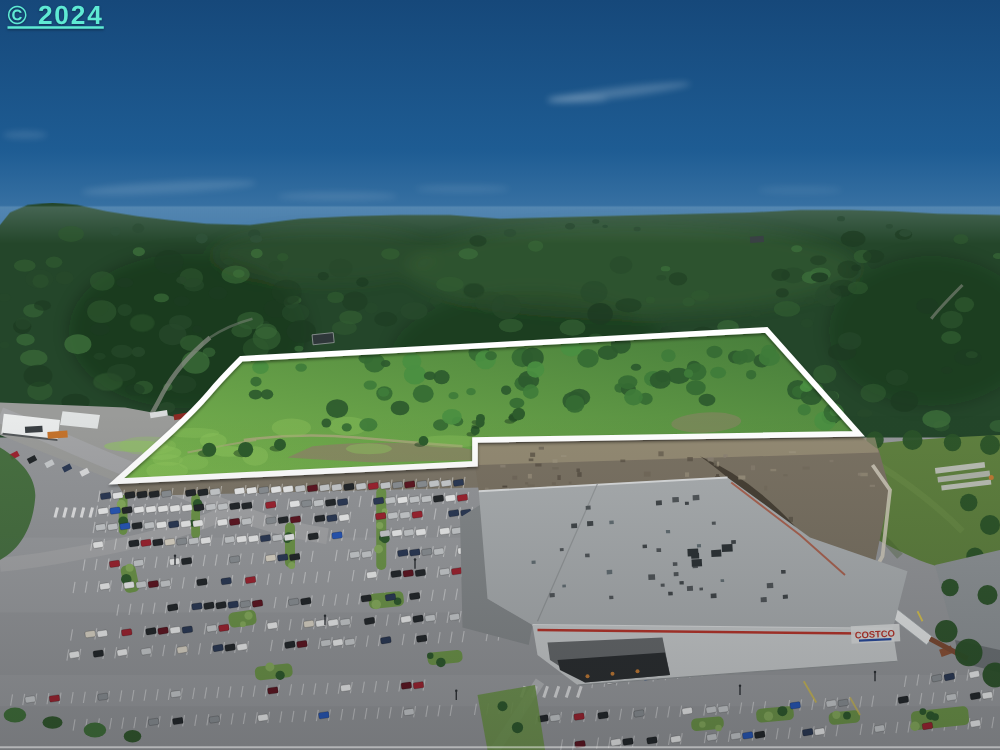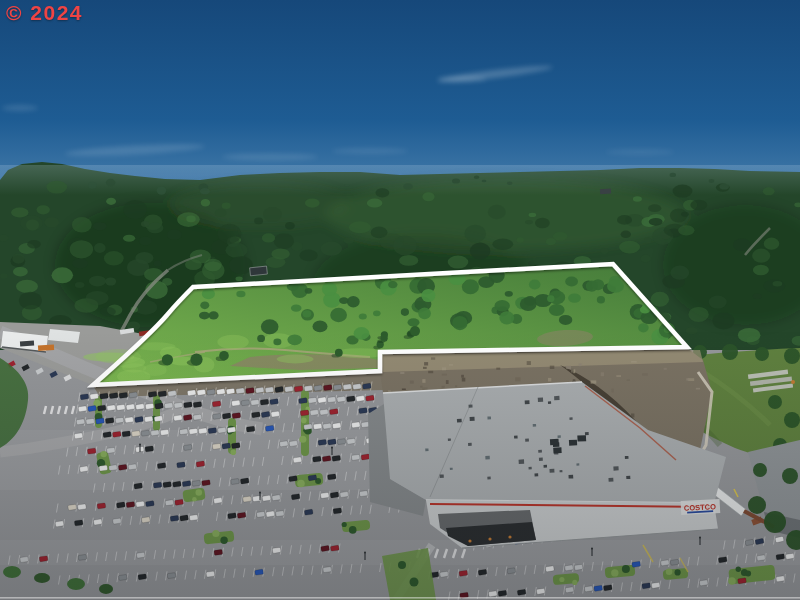--- a/index.html
+++ b/index.html
@@ -1,23 +1,24 @@
 <!DOCTYPE html>
 <html><head>
 <meta charset="utf-8">
 <style>
   html,body{margin:0;padding:0;background:#000;}
   .stage{position:relative;width:800px;height:600px;overflow:hidden;font-family:"Liberation Sans",sans-serif;}
   .stage svg{display:block;}
   .watermark{
     position:absolute;top:1px;left:6px;
     font:bold 21px "Liberation Sans",sans-serif;
-    color:#ef4444;letter-spacing:1.5px;
+    color:#5eead4;letter-spacing:1.5px;
     text-shadow:0 1px 2px rgba(0,0,0,.35);
     user-select:none;
+    text-decoration:underline;
   }
 </style>
 </head>
 <body>
 
 <div class="stage">
 <svg id="scene" width="800" height="600" viewBox="0 0 800 600" xmlns="http://www.w3.org/2000/svg">
   <defs>
     <linearGradient id="skyGrad" x1="0" y1="0" x2="0" y2="1">
       <stop offset="0" stop-color="#16487A"></stop>

